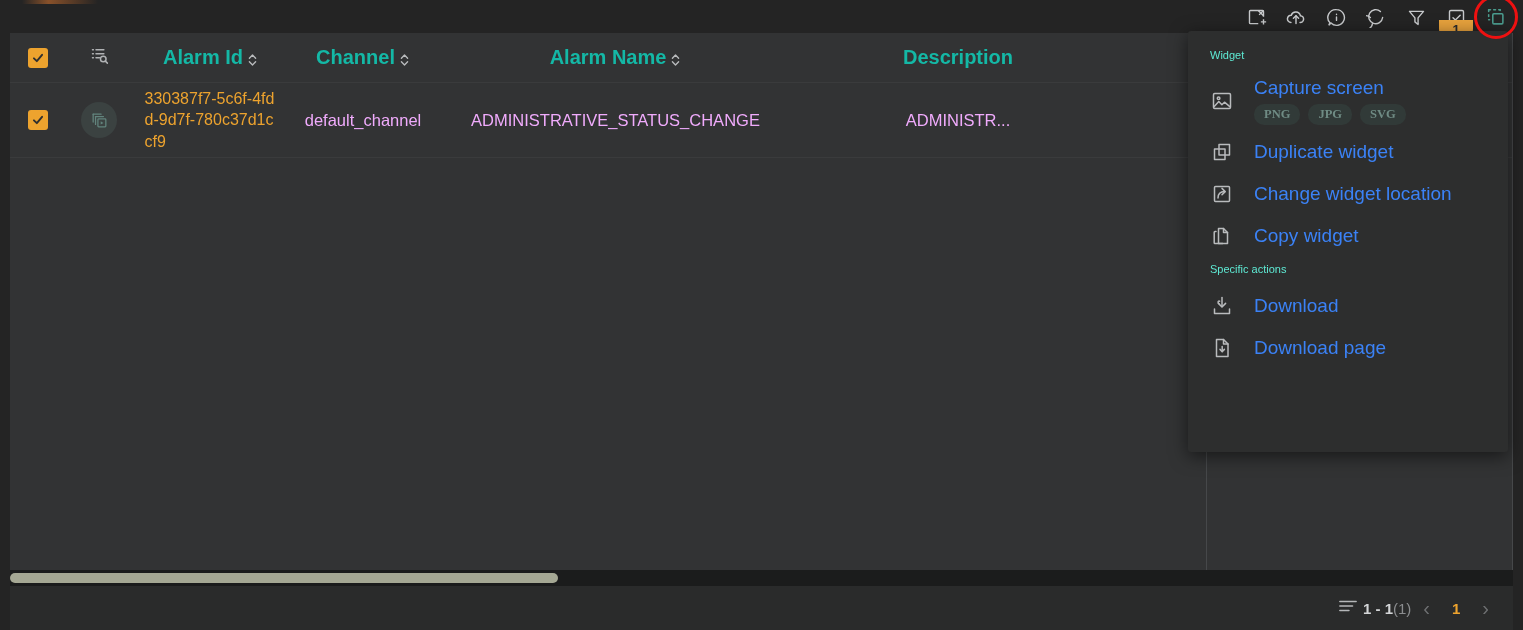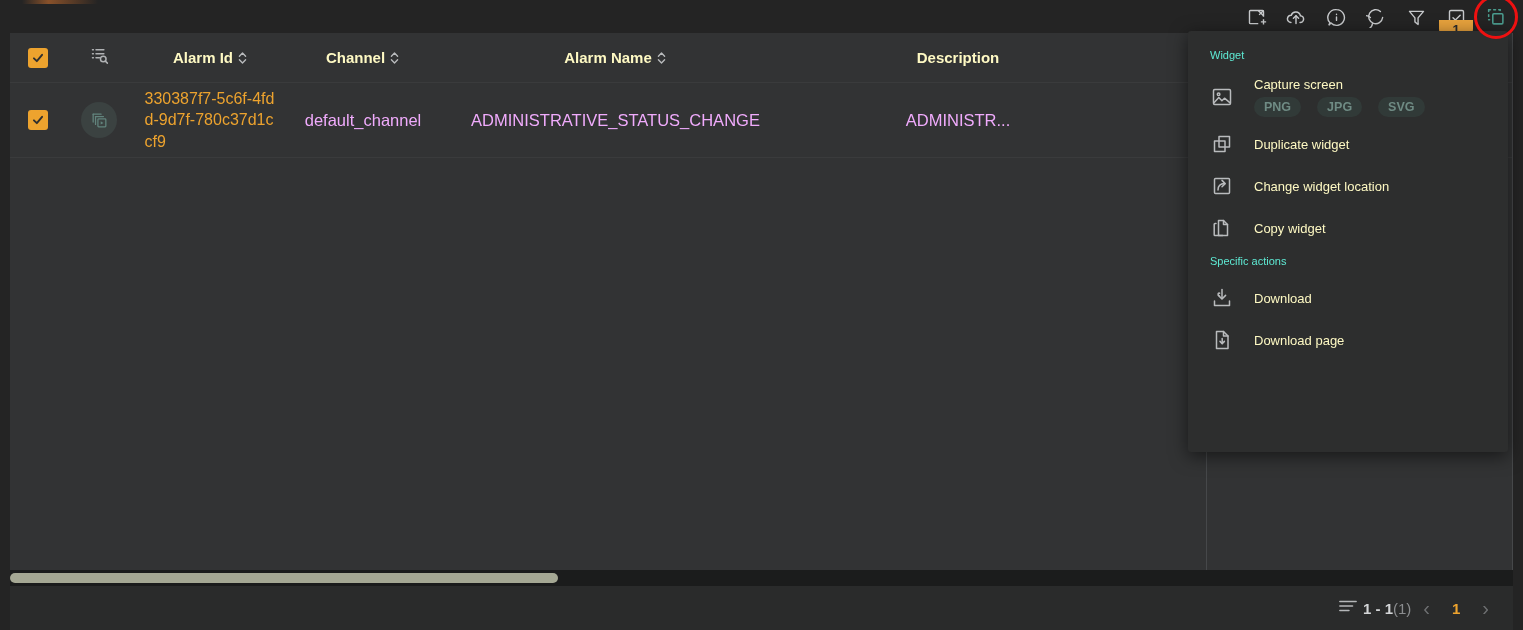--- a/index.html
+++ b/index.html
@@ -69,21 +69,21 @@
   .col-check { width: 55px; display: flex; align-items: center; justify-content: center; flex: 0 0 55px; }
   .col-icon  { width: 68px; display: flex; align-items: center; justify-content: center; flex: 0 0 68px; }
   .col-id    { width: 155px; flex: 0 0 155px; display: flex; align-items: center; justify-content: center; text-align: center;}
   .col-chan  { width: 150px; flex: 0 0 150px; display: flex; align-items: center; justify-content: center; }
   .col-org   { width: 340px; flex: 0 0 340px; display: flex; align-items: center; justify-content: center; }
   .col-name  { width: 355px; flex: 0 0 355px; display: flex; align-items: center; justify-content: center; }
   .col-desc  { width: 330px; flex: 0 0 330px; display: flex; align-items: center; justify-content: center; }
   .col-w     { width: 120px; flex: 0 0 120px; display: flex; align-items: center; justify-content: center; }
 
   .hcell {
-    color: #fef9c3; font-size: 15px; font-weight: bold;
+    color: #14b8a6; font-size: 20px; font-weight: bold;
     display: flex; align-items: center; gap: 4px;
     cursor: pointer; white-space: nowrap;
   }
   .sort-ico { display: inline-block; width: 11px; height: 16px; flex: 0 0 11px; }
 
   .checkbox {
     width: 20px; height: 20px; border-radius: 3px;
     background: #eda32e;
     display: flex; align-items: center; justify-content: center;
     cursor: pointer;
@@ -153,22 +153,22 @@
     padding: 6px 22px 10px 22px;
   }
   .menu-item {
     display: flex; align-items: center;
     padding: 6px 12px 6px 22px;
     cursor: pointer;
     min-height: 42px;
   }
   .mi-icon { width: 44px; flex: 0 0 44px; display: flex; align-items: center; }
   .mi-body { display: flex; flex-direction: column; gap: 5px; }
-  .mi-label { color: #fef9c3; font-size: 13px; white-space: nowrap; }
-  .fmt-row { display: flex; gap: 16px; }
+  .mi-label { color: #3b82f6; font-size: 19px; white-space: nowrap; }
+  .fmt-row { display: flex; gap: 8px; font-family: Liberation Serif, serif; }
   .fmt {
     background: #313a38; color: #6f8b84;
     font-size: 12.5px; font-weight: bold;
     border-radius: 10px; padding: 3px 10px;
     cursor: pointer;
   }
 </style>
 </head>
 <body>
 

